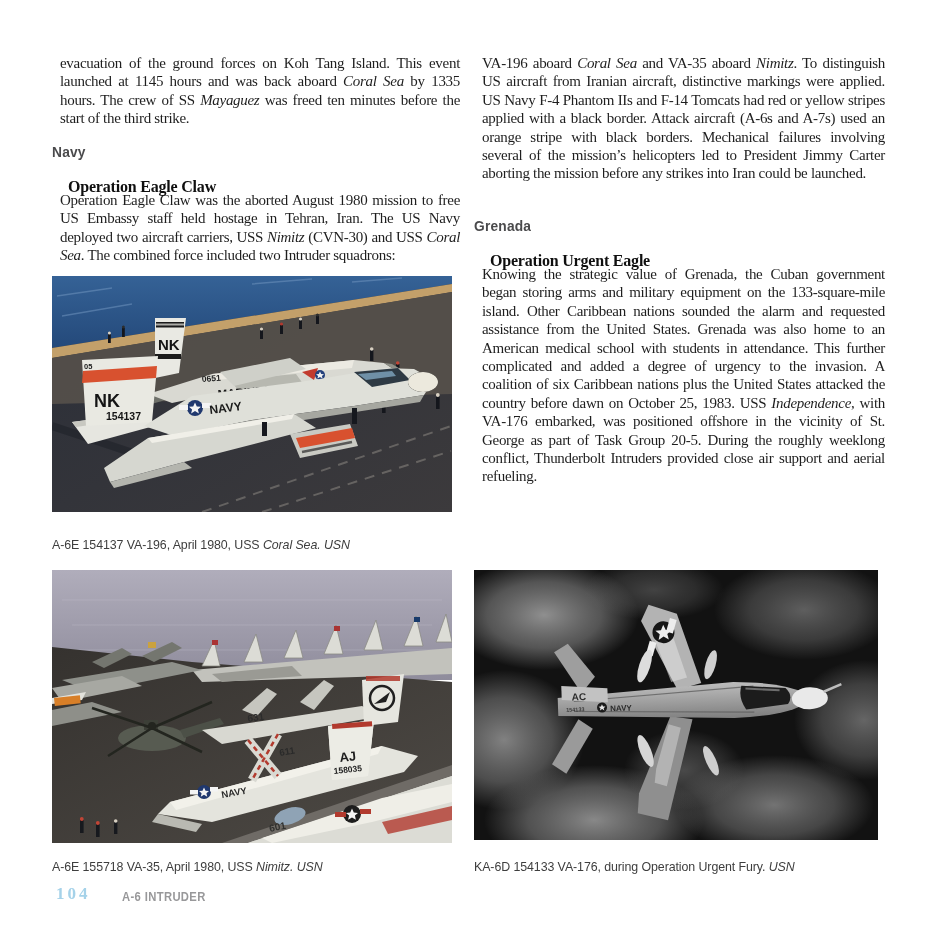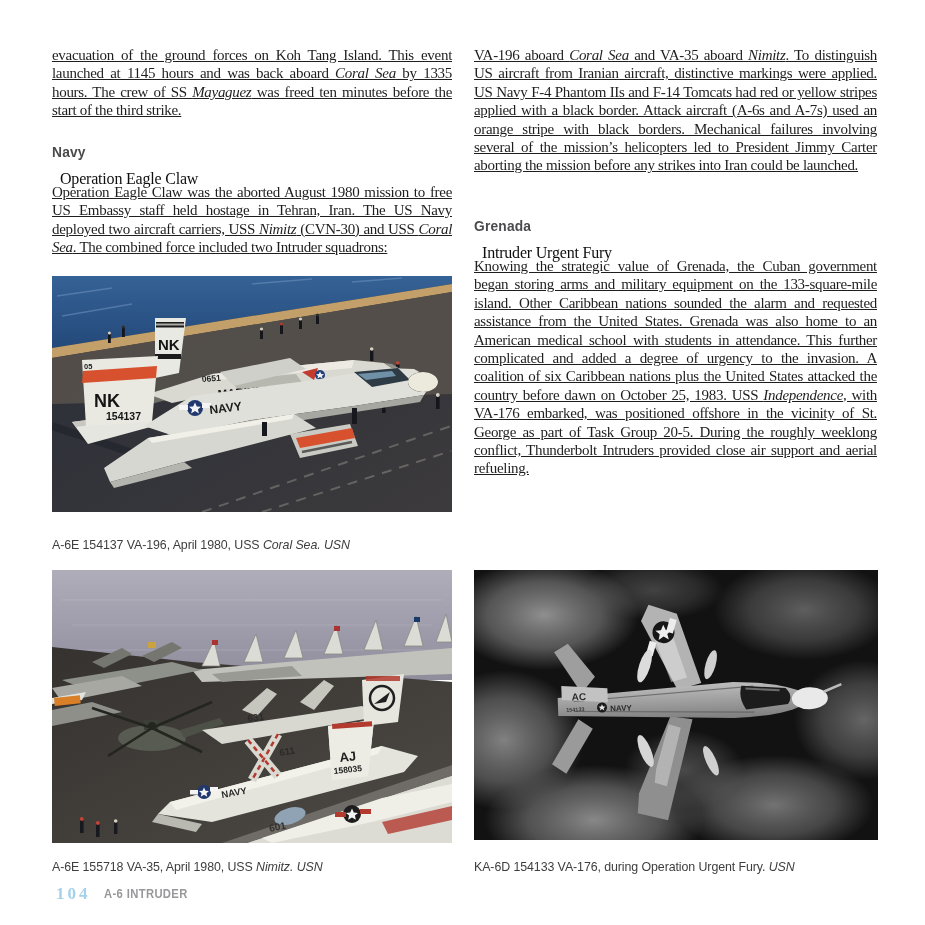--- a/index.html
+++ b/index.html
@@ -1,49 +1,49 @@
 <!DOCTYPE html>
 <html><head>
 <meta charset="utf-8">
 <style>
   html,body{margin:0;padding:0;background:#ffffff;}
   .page{position:relative;width:925px;height:925px;background:#ffffff;outline:1px solid #ededed;overflow:hidden;
         font-family:"Liberation Serif",serif;color:#1e1e1e;}
   .abs{position:absolute;}
-  p.body{margin:0;font-size:15px;line-height:18.4px;text-align:justify;letter-spacing:-0.3px;color:#1e1e1e;text-decoration:underline;}
+  p.body{margin:8px;font-size:15px;line-height:18.4px;text-align:justify;letter-spacing:-0.3px;color:#1e1e1e;}
   p.body .i{font-style:italic;}
   .h-sans{margin:0;font-family:"Liberation Sans",sans-serif;font-weight:bold;font-size:14.5px;color:#4a4a4c;
           letter-spacing:0.2px;transform:scaleX(.95);transform-origin:left;}
-  .h-serif{margin:8px;font-size:16px;font-weight:normal;color:#0f0f0f;letter-spacing:-0.2px;}
+  .h-serif{margin:16px;font-size:16px;font-weight:bold;color:#0f0f0f;letter-spacing:-0.2px;}
   .caption{margin:0;font-family:"Liberation Sans",sans-serif;font-size:12.8px;color:#3e3e3e;letter-spacing:-0.1px;
            transform:scaleX(.97);transform-origin:left;}
   .caption .i{font-style:italic;}
   .photo{position:absolute;display:block;}
-  .footer{position:absolute;display:flex;align-items:center;gap:13px;}
+  .footer{position:absolute;display:flex;align-items:flex-end;gap:31px;}
   .pagenum{font-family:"Liberation Serif",serif;font-weight:bold;font-size:17px;color:#a5d2e9;letter-spacing:3px;}
   .booktitle{font-family:"Liberation Sans",sans-serif;font-weight:bold;font-size:12.5px;color:#98989a;
              letter-spacing:0.4px;transform:scaleX(.9);transform-origin:left;}
   svg text{font-family:"Liberation Sans",sans-serif;font-weight:bold;}
 </style>
 </head>
 <body>
 
 <div class="page">
 
   <p class="body abs" style="left:52px;top:46px;width:400px"><span>evacuation of the ground forces on Koh Tang Island. This event launched at 1145 hours and was back aboard </span><span class="i">Coral Sea</span><span> by 1335 hours. The crew of SS </span><span class="i">Mayaguez</span><span> was freed ten minutes before the start of the third strike.</span></p>
 
   <h3 class="h-sans abs" style="left:52px;top:144px">Navy</h3>
   <h4 class="h-serif abs" style="left:52px;top:162px">Operation Eagle Claw</h4>
 
   <p class="body abs" style="left:52px;top:183px;width:400px"><span>Operation Eagle Claw was the aborted August 1980 mission to free US Embassy staff held hostage in Tehran, Iran. The US Navy deployed two aircraft carriers, USS </span><span class="i">Nimitz</span><span> (CVN-30) and USS </span><span class="i">Coral Sea</span><span>. The combined force included two Intruder squadrons:</span></p>
 
   <p class="body abs" style="left:474px;top:46px;width:403px"><span>VA-196 aboard </span><span class="i">Coral Sea</span><span> and VA-35 aboard </span><span class="i">Nimitz</span><span>. To distinguish US aircraft from Iranian aircraft, distinctive markings were applied. US Navy F-4 Phantom IIs and F-14 Tomcats had red or yellow stripes applied with a black border. Attack aircraft (A-6s and A-7s) used an orange stripe with black borders. Mechanical failures involving several of the mission’s helicopters led to President Jimmy Carter aborting the mission before any strikes into Iran could be launched.</span></p>
 
   <h3 class="h-sans abs" style="left:474px;top:218px">Grenada</h3>
-  <h4 class="h-serif abs" style="left:474px;top:236px">Intruder Urgent Fury</h4>
+  <h4 class="h-serif abs" style="left:474px;top:236px">Operation Urgent Eagle</h4>
 
   <p class="body abs" style="left:474px;top:257px;width:403px"><span>Knowing the strategic value of Grenada, the Cuban government began storing arms and military equipment on the 133-square-mile island. Other Caribbean nations sounded the alarm and requested assistance from the United States. Grenada was also home to an American medical school with students in attendance. This further complicated and added a degree of urgency to the invasion. A coalition of six Caribbean nations plus the United States attacked the country before dawn on October 25, 1983. USS </span><span class="i">Independence</span><span>, with VA-176 embarked, was positioned offshore in the vicinity of St. George as part of Task Group 20-5. During the roughly weeklong conflict, Thunderbolt Intruders provided close air support and aerial refueling.</span></p>
 
   <svg class="photo" style="left:52px;top:276px" width="400" height="236" viewBox="0 0 400 236" role="img">
     <defs>
       <linearGradient id="sea1" x1="0" y1="0" x2="0" y2="1">
         <stop offset="0" stop-color="#356296"></stop>
           <stop offset="1" stop-color="#24497a"></stop>
       </linearGradient>
       <linearGradient id="deck1" x1="0" y1="0" x2="1" y2="1">

